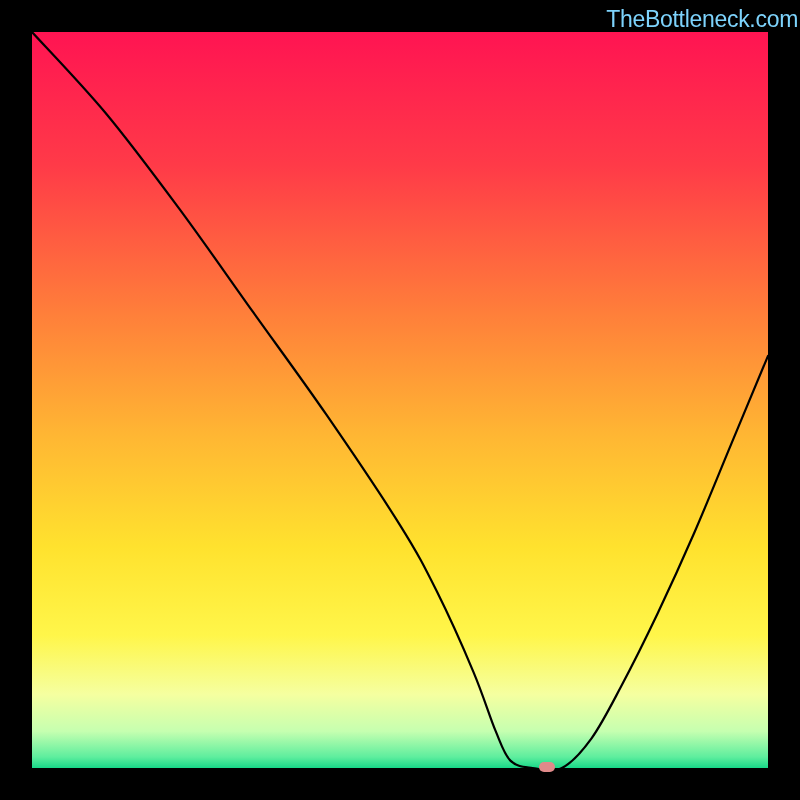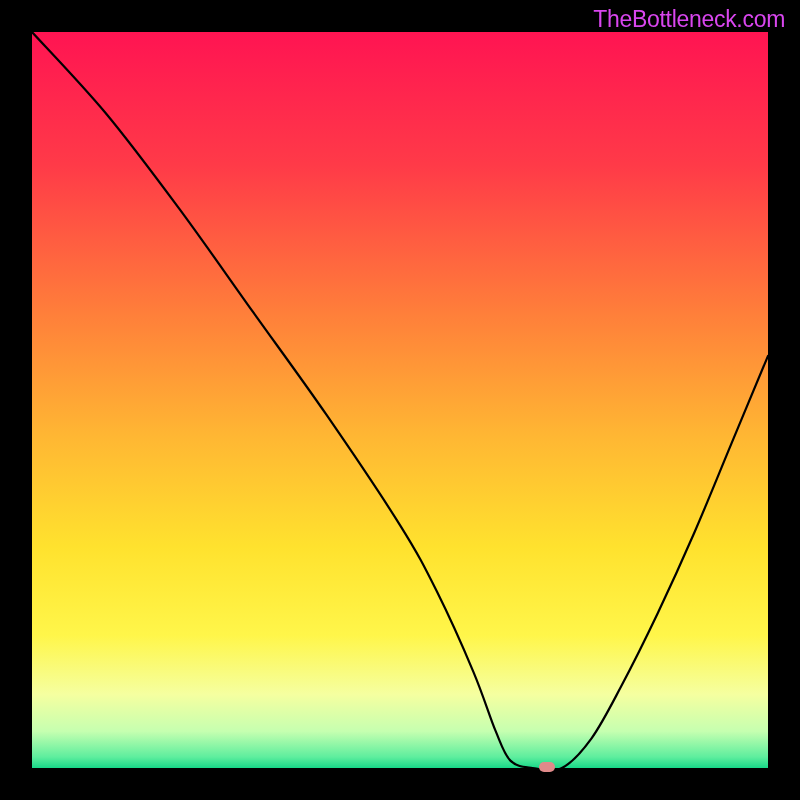--- a/index.html
+++ b/index.html
@@ -7,22 +7,22 @@
     padding: 0;
     width: 800px;
     height: 800px;
     background: #000;
     position: relative;
     font-family: Arial, sans-serif;
   }
   .watermark {
     position: absolute;
     top: 6px;
-    right: 15px;
-    color: #d946ef;
+    right: 2px;
+    color: #7dd3fc;
     font-size: 23px;
     font-weight: 500;
     letter-spacing: -0.3px;
   }
   .plot-area {
     position: absolute;
     left: 32px;
     top: 32px;
     width: 736px;
     height: 736px;

